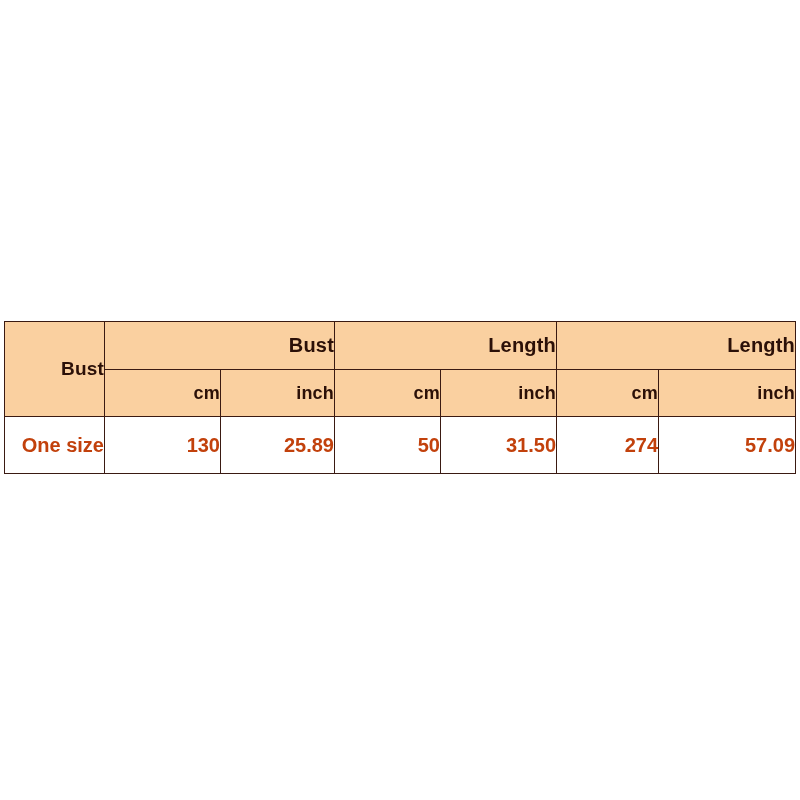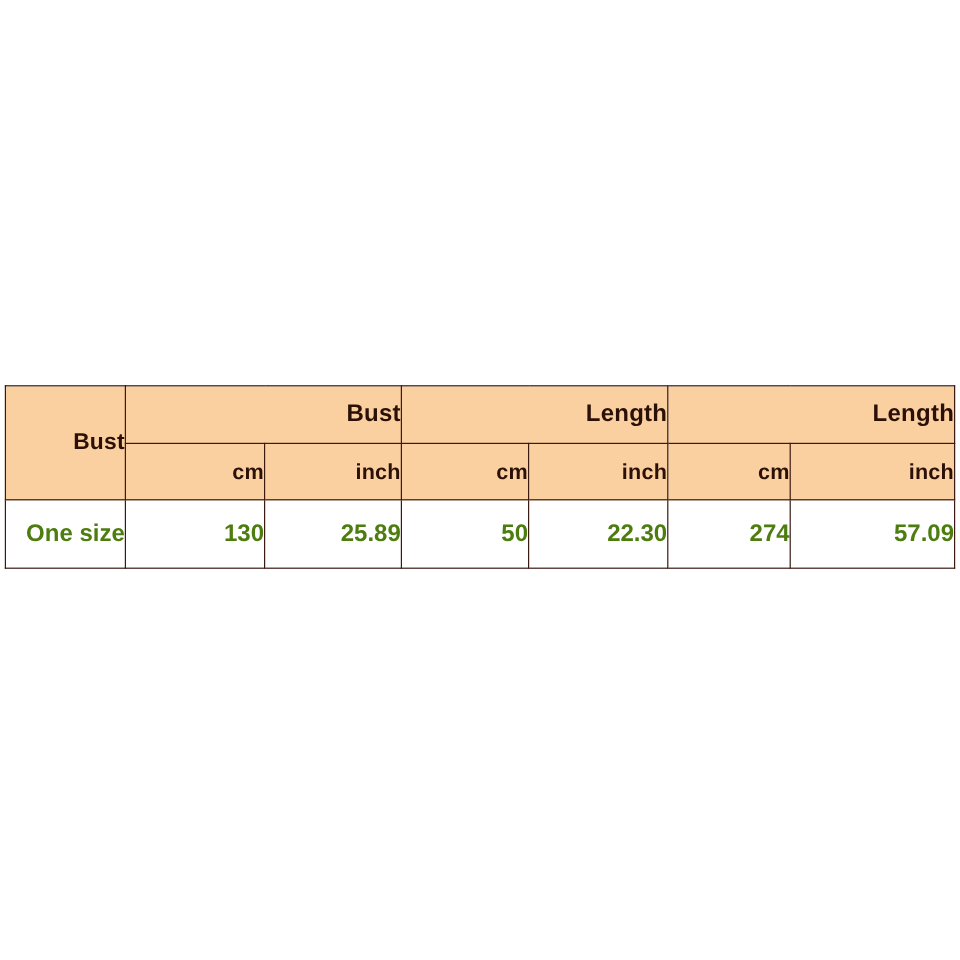--- a/index.html
+++ b/index.html
@@ -54,21 +54,21 @@
     font-size: 18px;
   }
   .hdr-size {
     height: 93px;
     font-size: 19px;
   }
 
   
   .data {
     background: #ffffff;
-    color: #4d7c0f;
+    color: #c2410c;
     font-weight: bold;
     font-size: 20px;
     height: 56px;
   }
   .data-label {
     font-size: 20px;
   }
 
   
   col.c-size  { width: 100px; }
@@ -106,19 +106,19 @@
         <td class="hdr hdr-unit">cm</td>
         <td class="hdr hdr-unit">inch</td>
         <td class="hdr hdr-unit">cm</td>
         <td class="hdr hdr-unit">inch</td>
       </tr>
       <tr>
         <td class="data data-label">One size</td>
         <td class="data">130</td>
         <td class="data">25.89</td>
         <td class="data">50</td>
-        <td class="data">22.30</td>
+        <td class="data">31.50</td>
         <td class="data">274</td>
         <td class="data">57.09</td>
       </tr>
     </tbody>
   </table>
 </div>
 
 </body></html>

